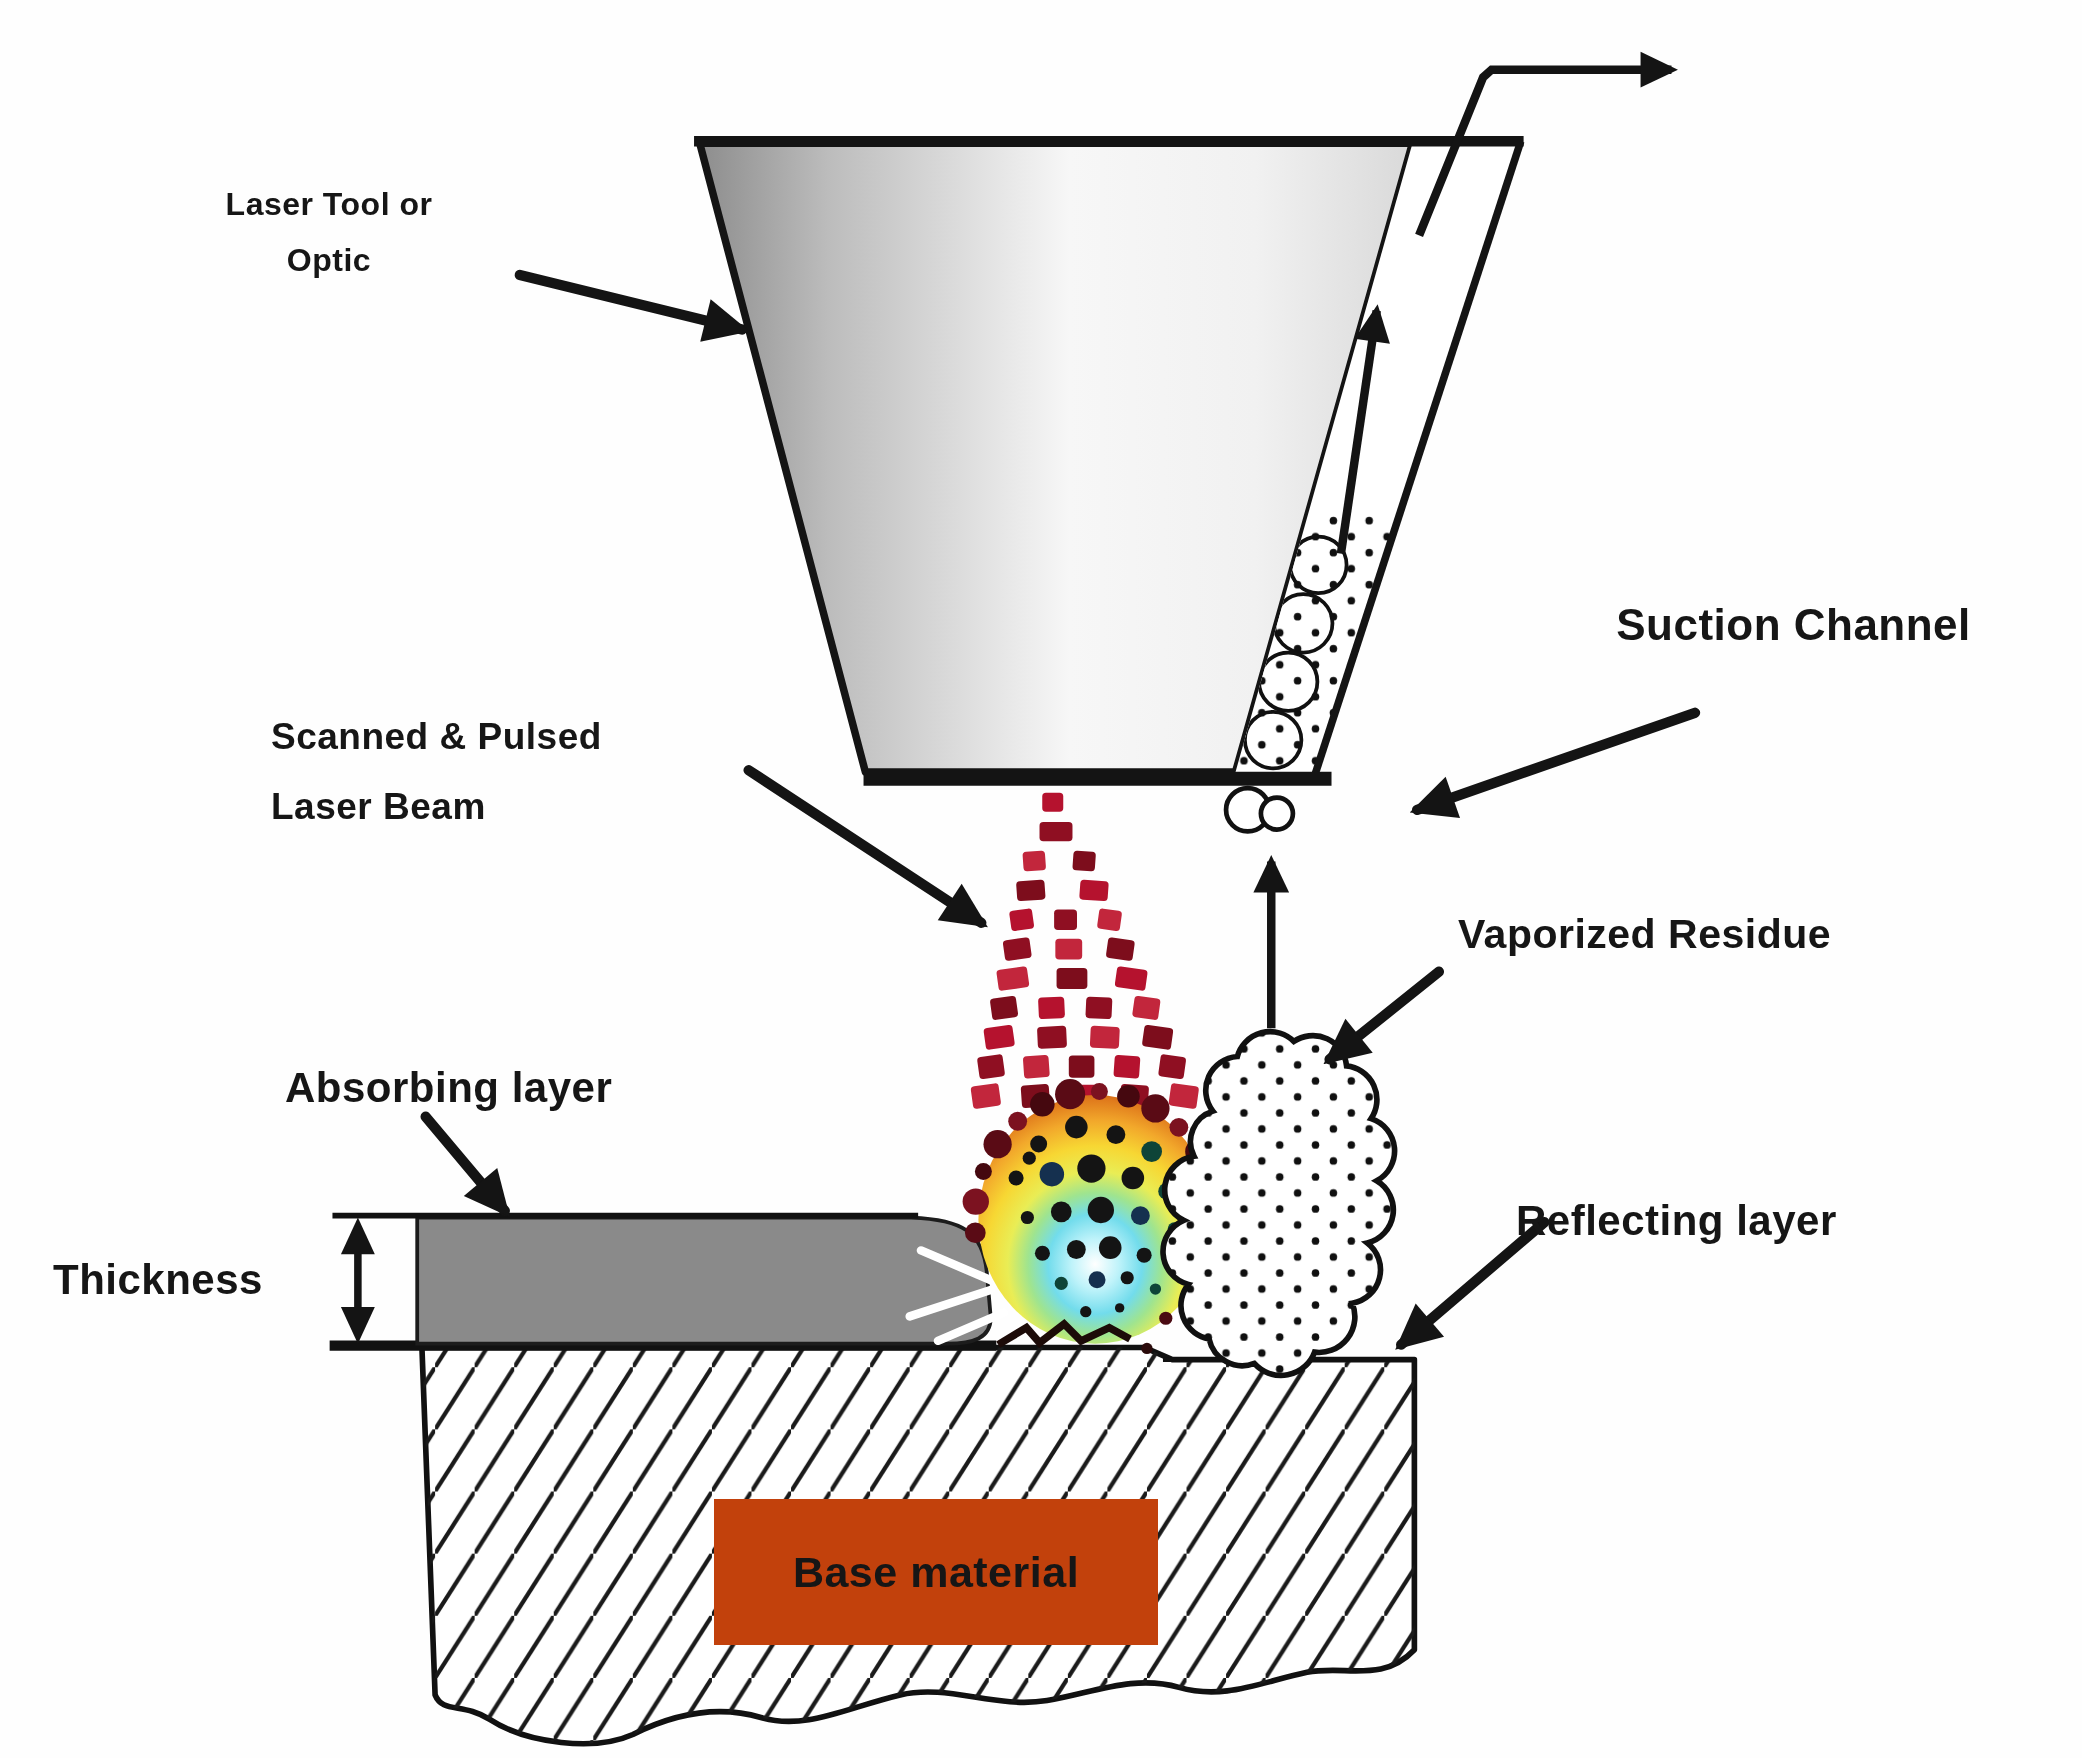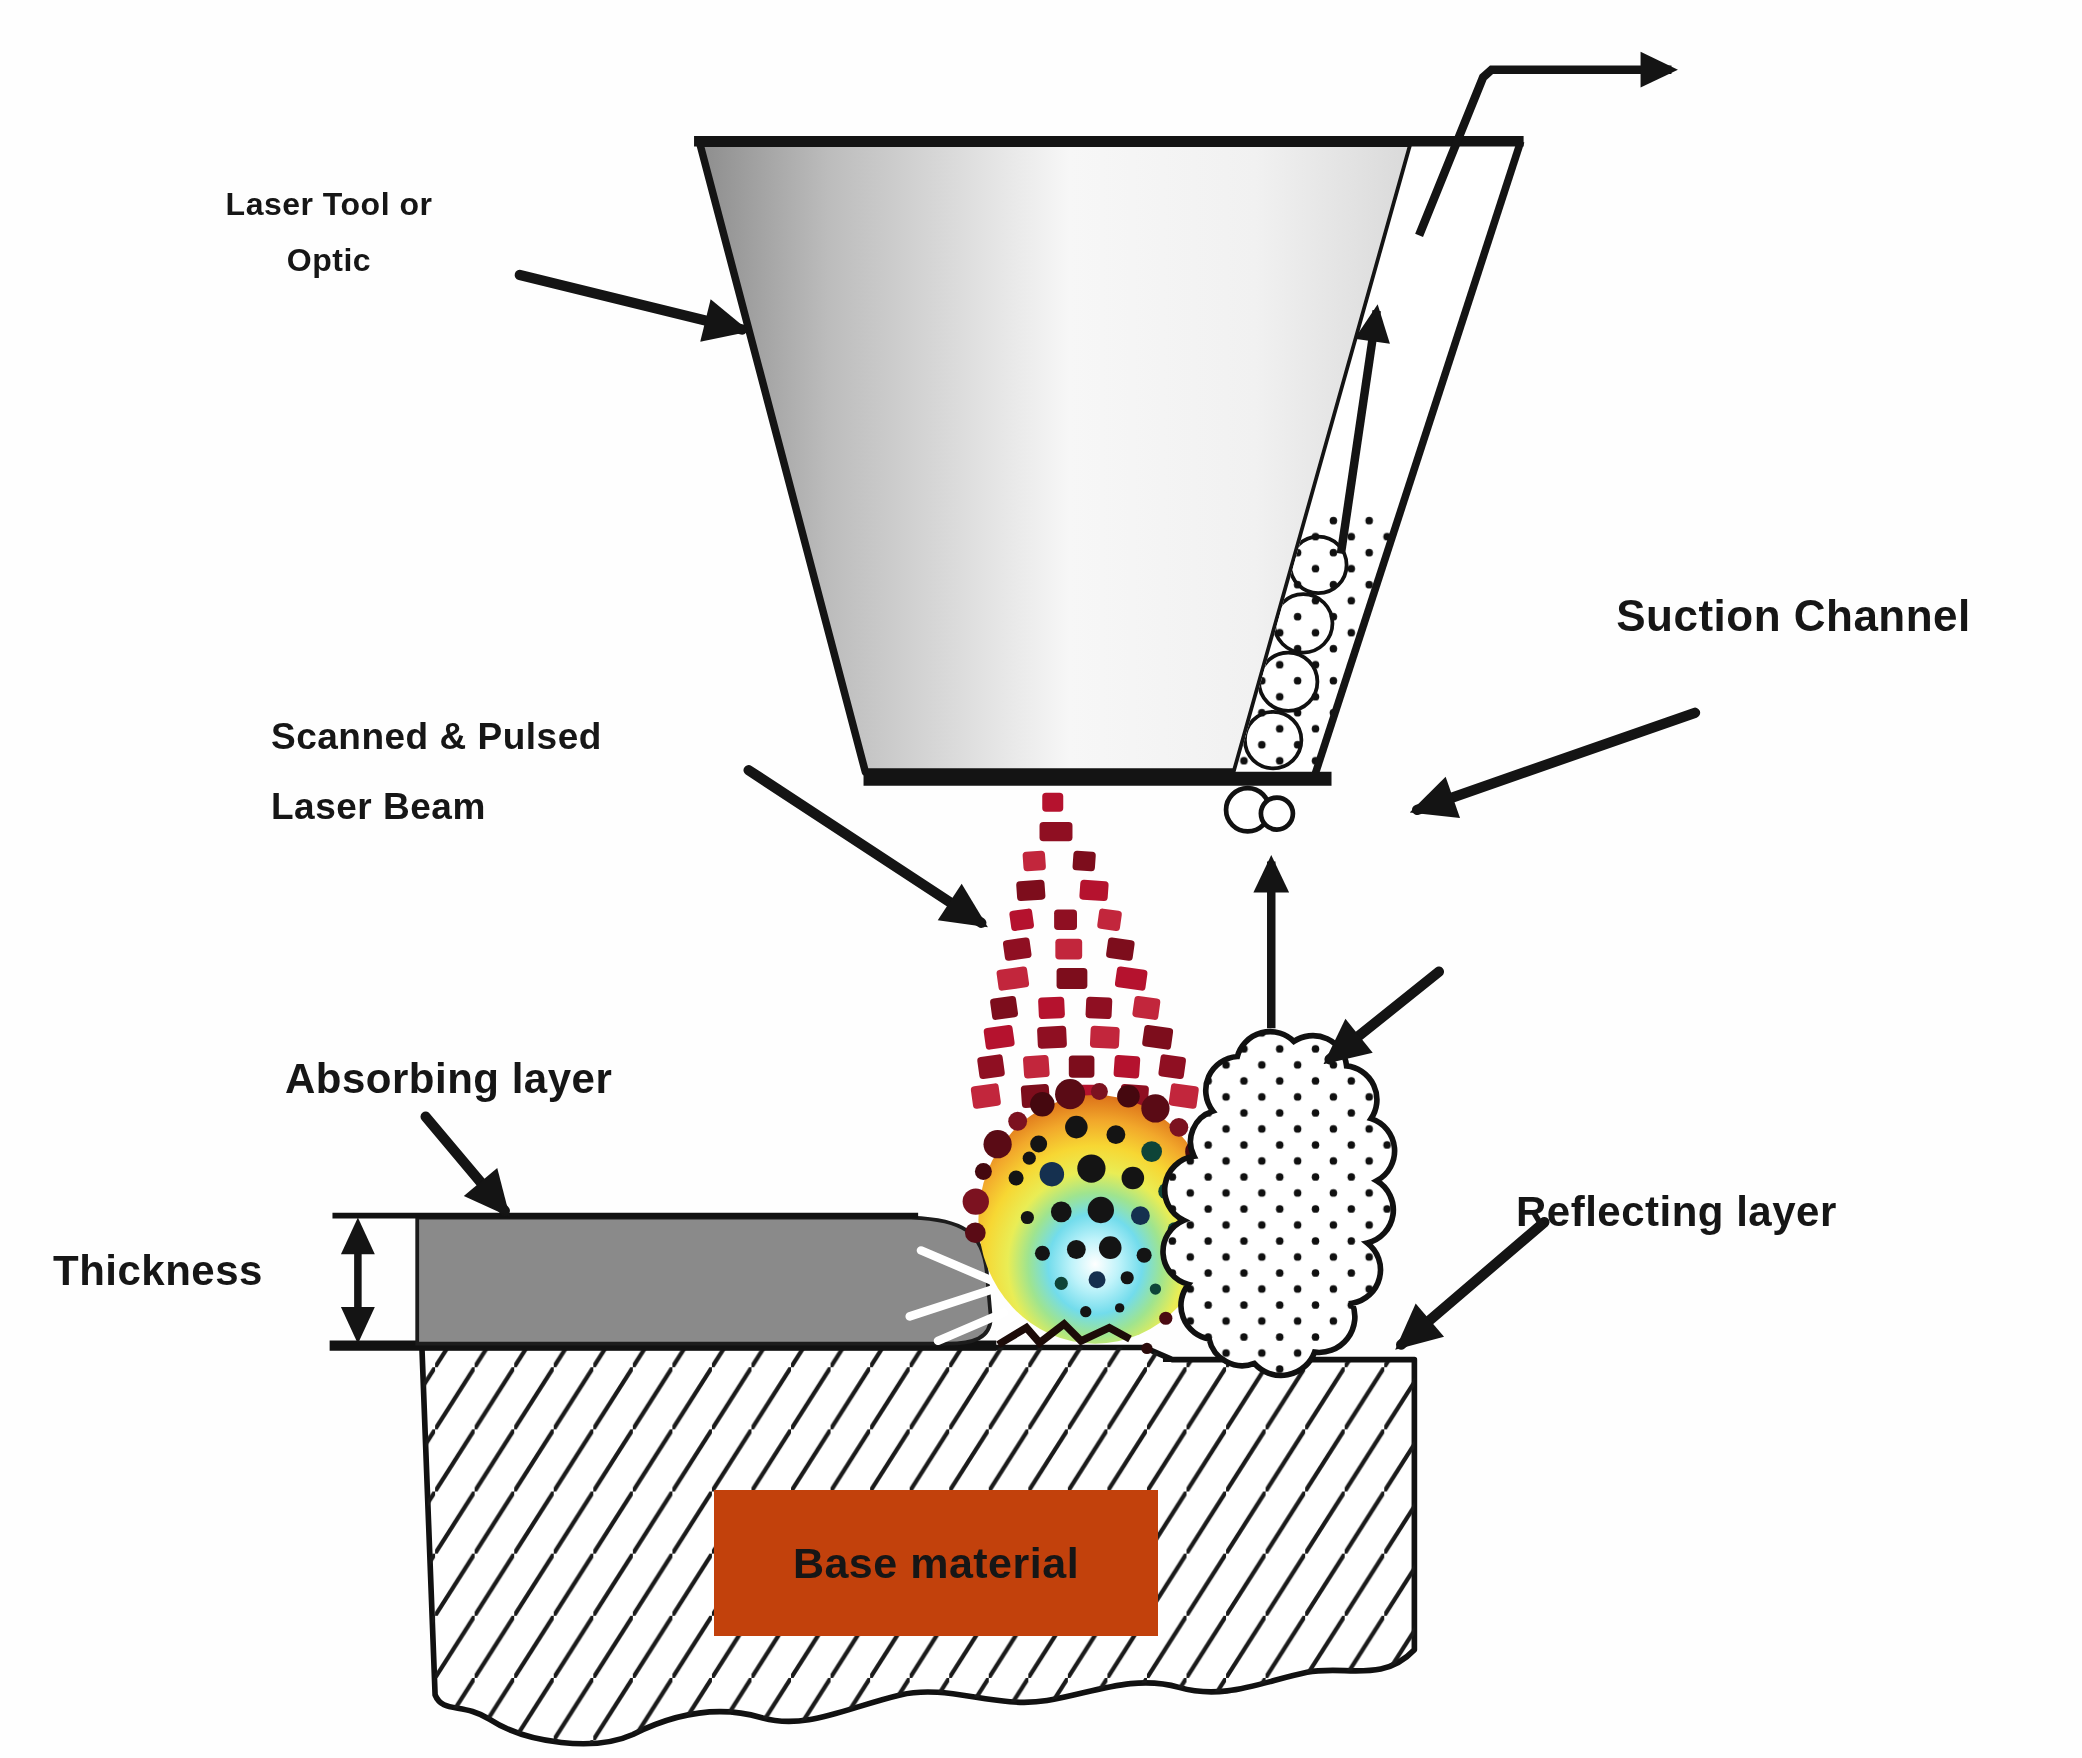--- a/index.html
+++ b/index.html
@@ -1,21 +1,21 @@
 <!DOCTYPE html>
 <html style="font-size:15px"><head>
 <meta charset="utf-8">
 <style>
   html,body{margin:0;padding:0;background:#ffffff;}
   .stage{position:relative;width:2083px;height:1758px;background:#fefefe;overflow:hidden;
          font-family:"Liberation Sans", sans-serif;color:#161616;}
   .stage svg{position:absolute;left:0;top:0;}
   .lbl{position:absolute;font-weight:600;color:#161616;letter-spacing:0.5px;}
   .center{text-align:center;}
-  .nowrap{white-space:nowrap;}
+  .nowrap{white-space:nowrap;margin-top:9px;}
   .basebox{display:flex;align-items:center;justify-content:center;background:#c2410c;}
 </style>
 </head>
 <body>
 
 <div class="stage">
 
 <svg width="2083" height="1758" viewBox="0 0 2212 1867">
   <defs>
     <linearGradient id="nozzleGrad" x1="0" y1="0" x2="1" y2="0">
@@ -251,20 +251,21 @@
 </div>
 
 
 <div class="lbl center nowrap" style="left:1591px;top:591px;width:405px;font-size:44px">Suction Channel</div>
 
 <div class="lbl" style="left:271px;top:702px;width:452px;font-size:37px;line-height:70px">
   <span>Scanned &amp; Pulsed</span><br>
   <span>Laser Beam</span>
 </div>
 
+<div class="lbl nowrap" style="left:1458px;top:902px;font-size:41px">Vaporized Residue</div>
 
 <div class="lbl nowrap" style="left:285px;top:1055px;font-size:42px">Absorbing layer</div>
 
 <div class="lbl nowrap" style="left:53px;top:1247px;font-size:42px">Thickness</div>
 
 <div class="lbl nowrap" style="left:1516px;top:1188px;font-size:42px">Reflecting layer</div>
 
 <div class="lbl basebox nowrap" style="left:714px;top:1490px;width:444px;height:146px;font-size:43px">
   <span>Base material</span>
 </div>

